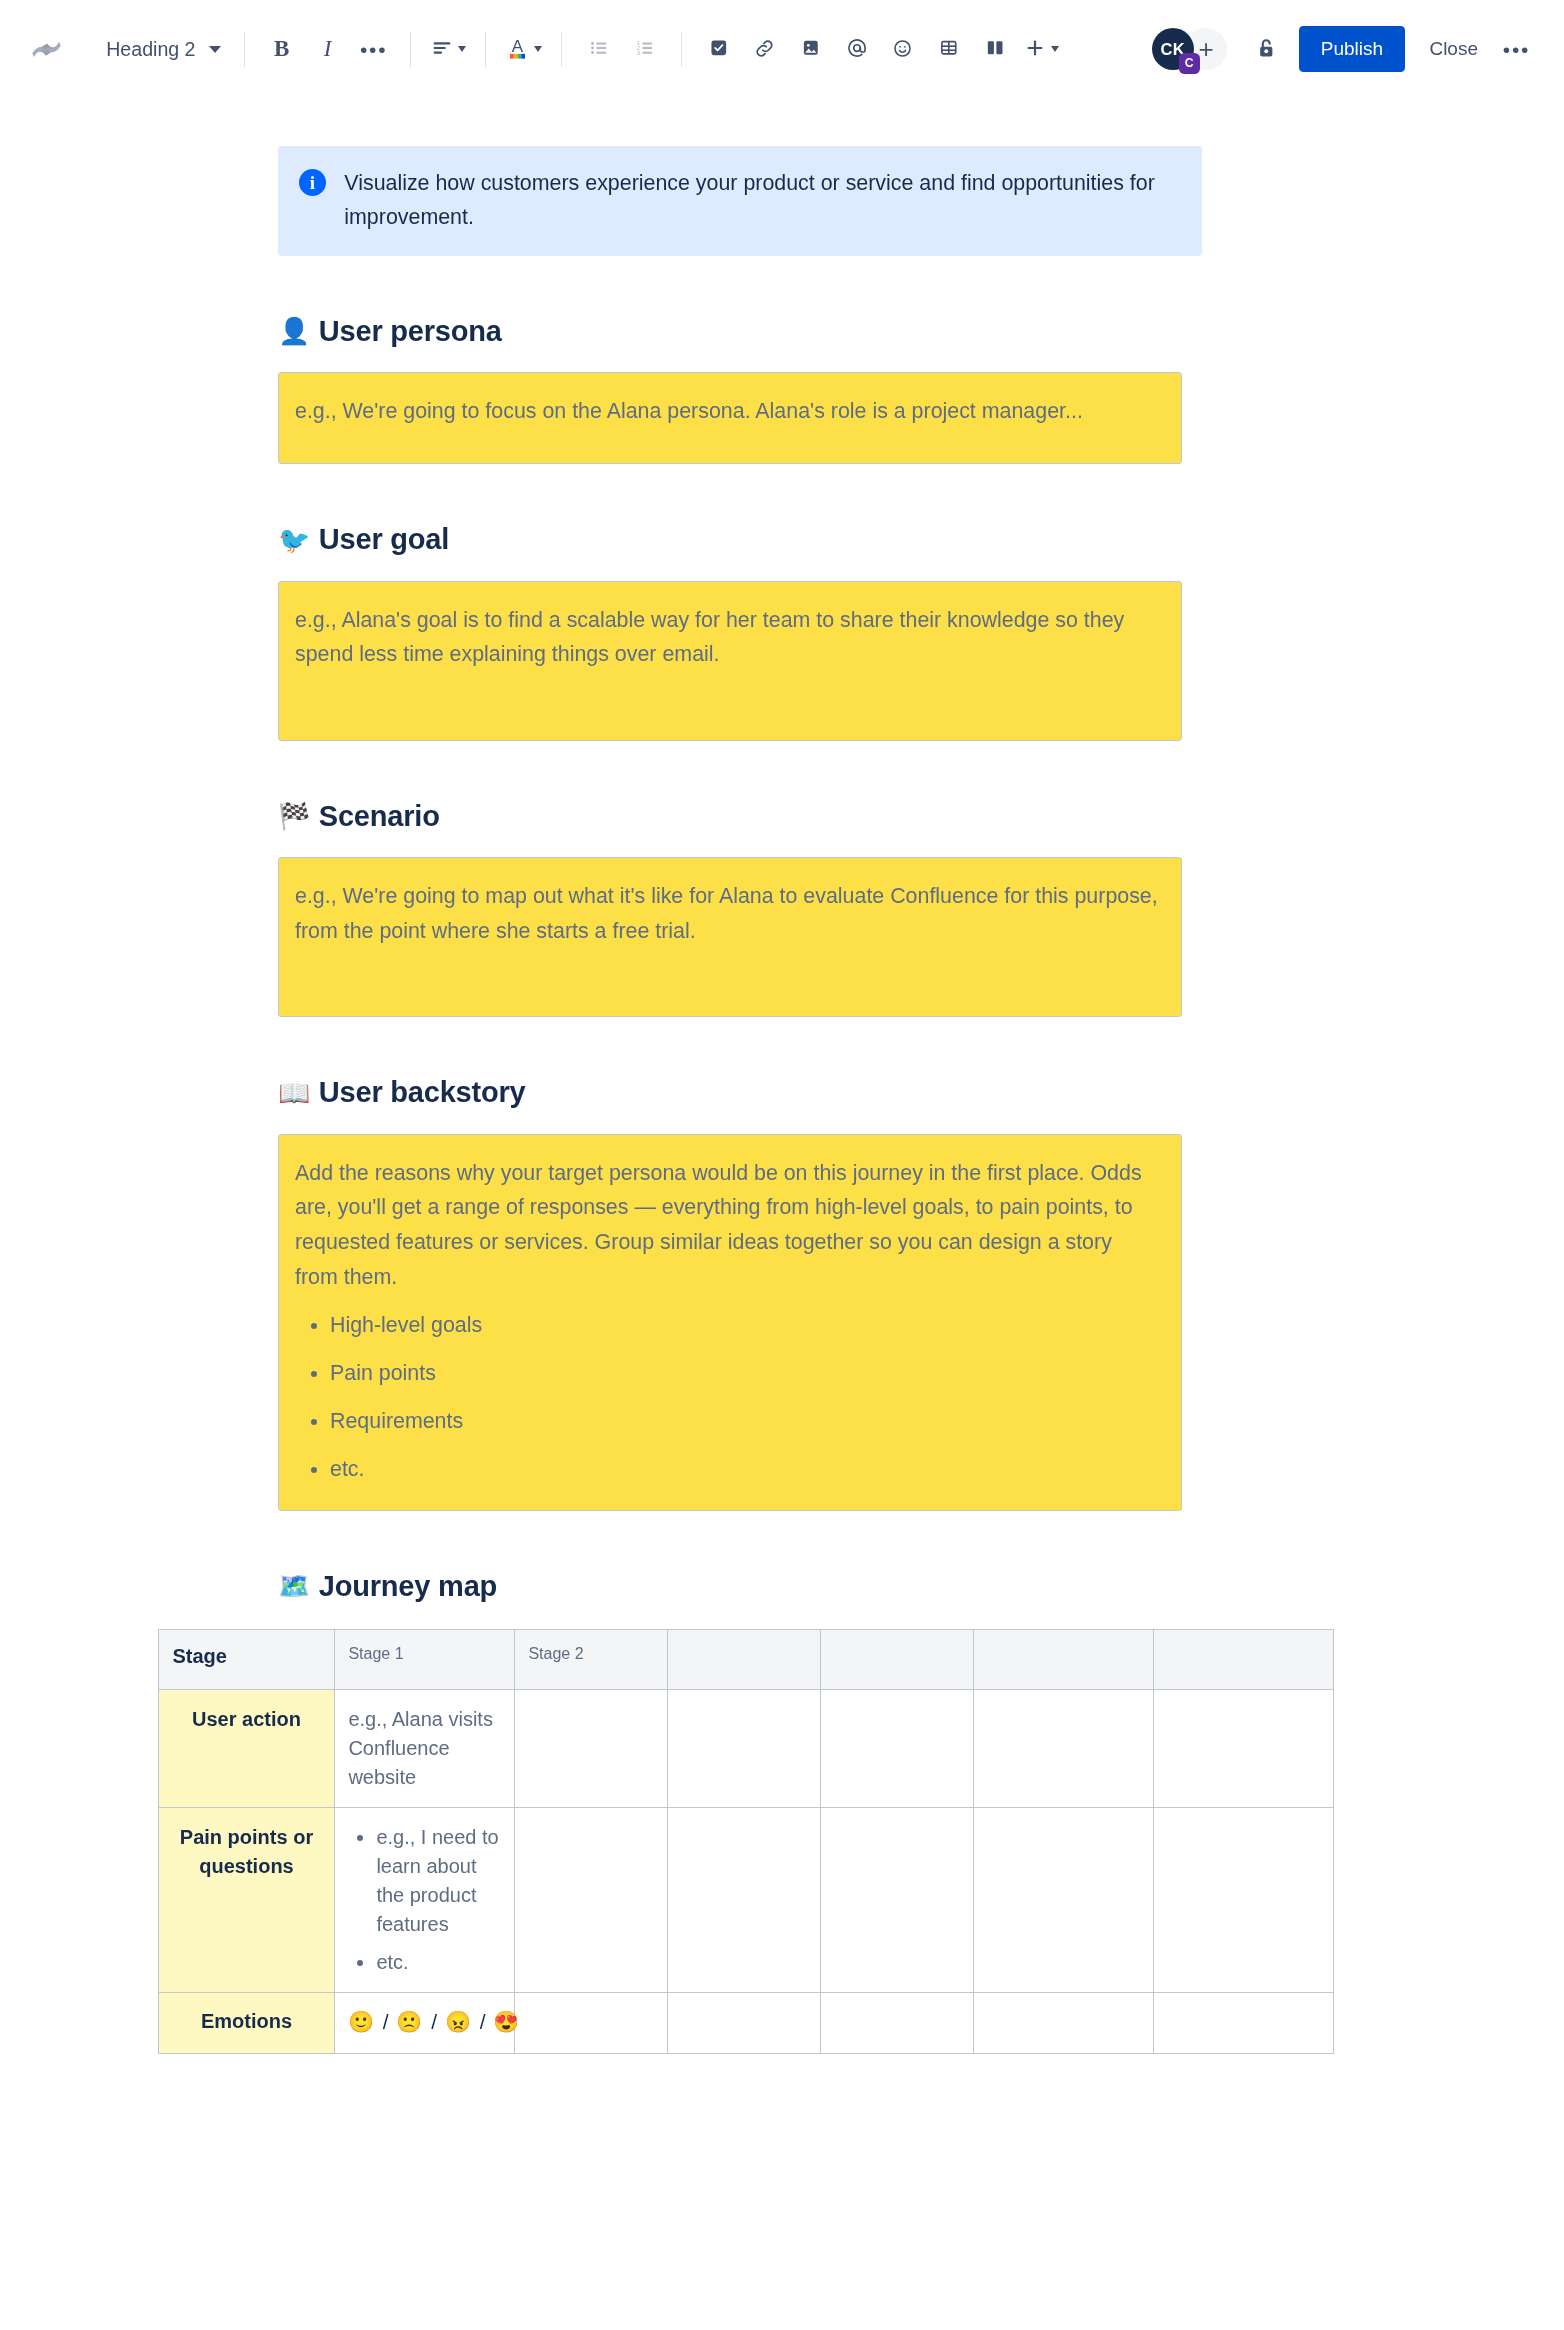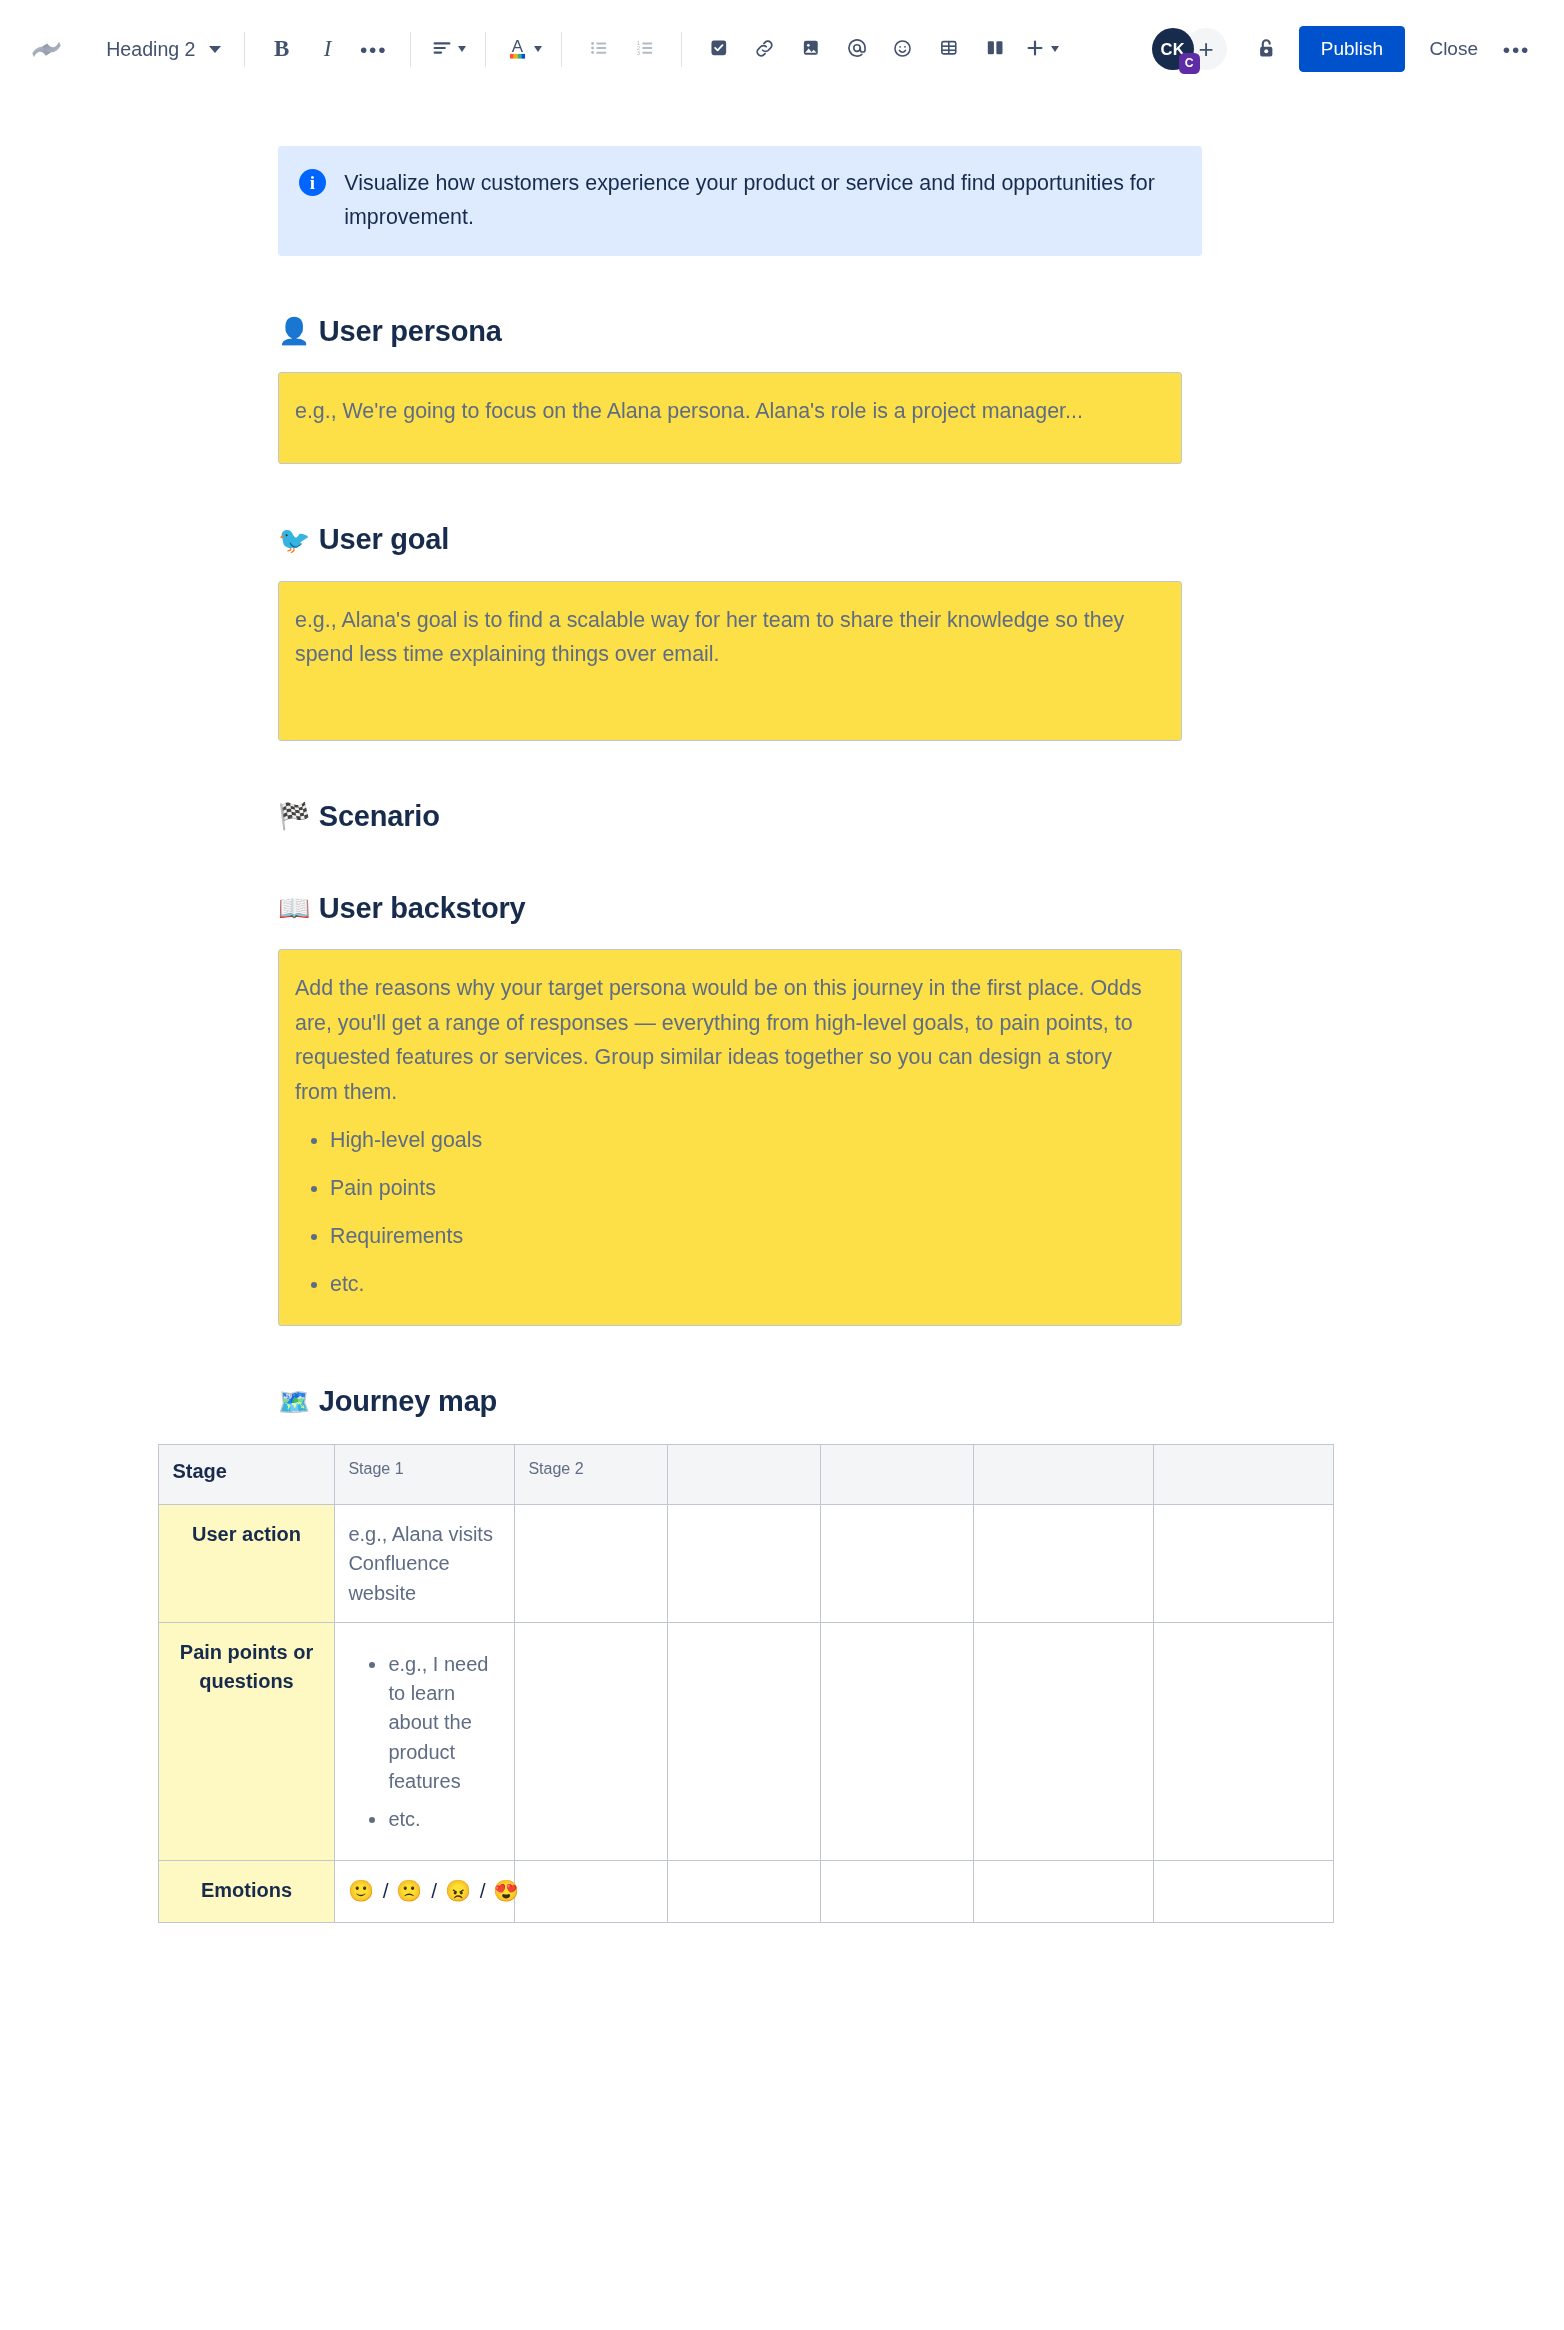--- a/index.html
+++ b/index.html
@@ -152,21 +152,21 @@
     background:#F4F5F7;height:60px;
     text-align:left;font-weight:normal;
   }
   table.jmap .hdr-strong{font-size:20px;font-weight:bold;color:#172B4D;}
   table.jmap .hdr-ph{font-size:16px;color:#5E6C84;font-weight:normal;}
   table.jmap td.rowhead{
     background:#fef9c3;
     font-size:20px;font-weight:bold;color:#172B4D;line-height:1.46;text-align:center;
   }
   table.jmap td.cell{background:#ffffff;font-size:20px;color:#5E6C84;line-height:1.46;}
-  table.jmap td.cell ul{margin:12px;padding-left:28px;}
+  table.jmap td.cell ul{margin:0;padding-left:28px;}
   table.jmap td.cell ul li{margin-bottom:8.6px;}
   table.jmap td.cell ul li:last-child{margin-bottom:0;}
   .emorow{font-size:21px;color:#172B4D;white-space:nowrap;letter-spacing:1.2px;}
   .c1{width:176px;} .c2{width:180px;} .c3{width:153px;}
   .c4{width:153px;} .c5{width:153px;} .c6{width:180px;} .c7{width:180px;}
   .r-useraction{height:116px;}
   .r-pain{height:183px;}
   .r-emotions{height:54px;}
   .r-opp{height:133px;}
 </style>
@@ -400,20 +400,23 @@
       <span>User goal</span>
     </h2>
     <div class="field h-md">
       <div class="ph">e.g., Alana's goal is to find a scalable way for her team to share their knowledge so they spend less time explaining things over email.</div>
     </div>
 
     <h2 class="section">
       <span class="emj">🏁</span>
       <span>Scenario</span>
     </h2>
+    <div class="field h-md">
+      <div class="ph">e.g., We're going to map out what it's like for Alana to evaluate Confluence for this purpose, from the point where she starts a free trial.</div>
+    </div>
 
     <h2 class="section">
       <span class="emj">📖</span>
       <span>User backstory</span>
     </h2>
     <div class="field">
       <div class="ph">Add the reasons why your target persona would be on this journey in the first place. Odds are, you'll get a range of responses — everything from high-level goals, to pain points, to requested features or services. Group similar ideas together so you can design a story from them.</div>
       <ul>
         <li>High-level goals</li>
         <li>Pain points</li>

